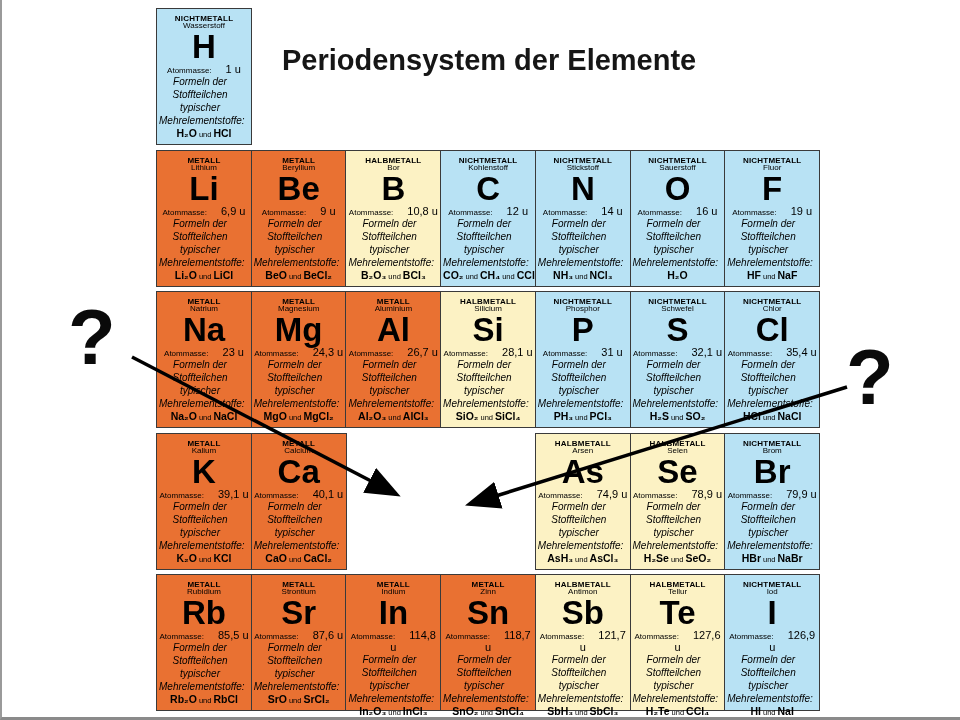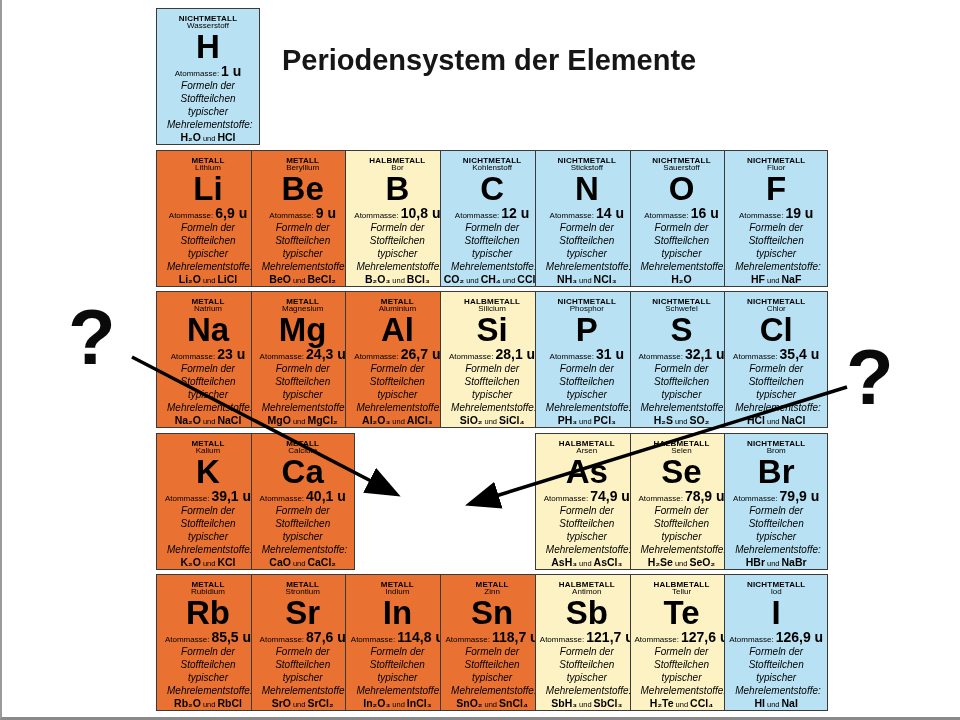--- a/index.html
+++ b/index.html
@@ -6,30 +6,30 @@
   .slide{
     position:relative;width:960px;height:720px;background:#ffffff;overflow:hidden;
     font-family:"Liberation Sans",sans-serif;color:#000;
     border-left:2px solid #9a9a9a;border-bottom:3px solid #8a8a8a;box-sizing:border-box;
   }
   .title-block{position:absolute;left:280px;top:44px;width:510px;}
   .title{font-size:29px;font-weight:700;color:#161616;letter-spacing:0px;}
   .subtitle{font-size:19px;font-weight:400;color:#161616;margin-top:5px;}
 
   .card{
-    position:absolute;width:104px;height:137px;box-sizing:border-box;
+    position:absolute;width:96px;height:137px;box-sizing:border-box;
     border:1.5px solid #3a3a3a;
-    display:flex;flex-direction:column;align-items:center;justify-content:space-between;
+    display:flex;flex-direction:column;justify-content:space-between;
     text-align:center;padding:5px 2px 7px;
   }
   .card .cat{font-size:8px;font-weight:700;letter-spacing:.2px;}
   .card .ename{font-size:8px;margin-top:-2px;}
   .card .sym{font-size:33px;font-weight:700;line-height:1;}
   .card .mass{font-size:8px;}
-  .card .mass .mval{font-size:14px;font-weight:700;margin-left:2px;}
+  .card .mass .mval{font-size:11px;font-weight:400;margin-left:14px;}
   .card .formeln{font-size:10px;font-style:italic;line-height:1.3;width:82px;}
   .card .formulas{font-size:10.5px;font-weight:700;white-space:nowrap;}
   .card .formulas .und{font-size:7.5px;font-weight:400;margin:12px 2px;}
 
   .qmark{position:absolute;font-size:78px;font-weight:700;line-height:1;color:#0a0a0a;}
   .qmark.qleft{left:66px;top:298px;}
   .qmark.qright{left:844px;top:338px;}
 
   .arrows{position:absolute;left:0;top:0;pointer-events:none;}
 </style>

